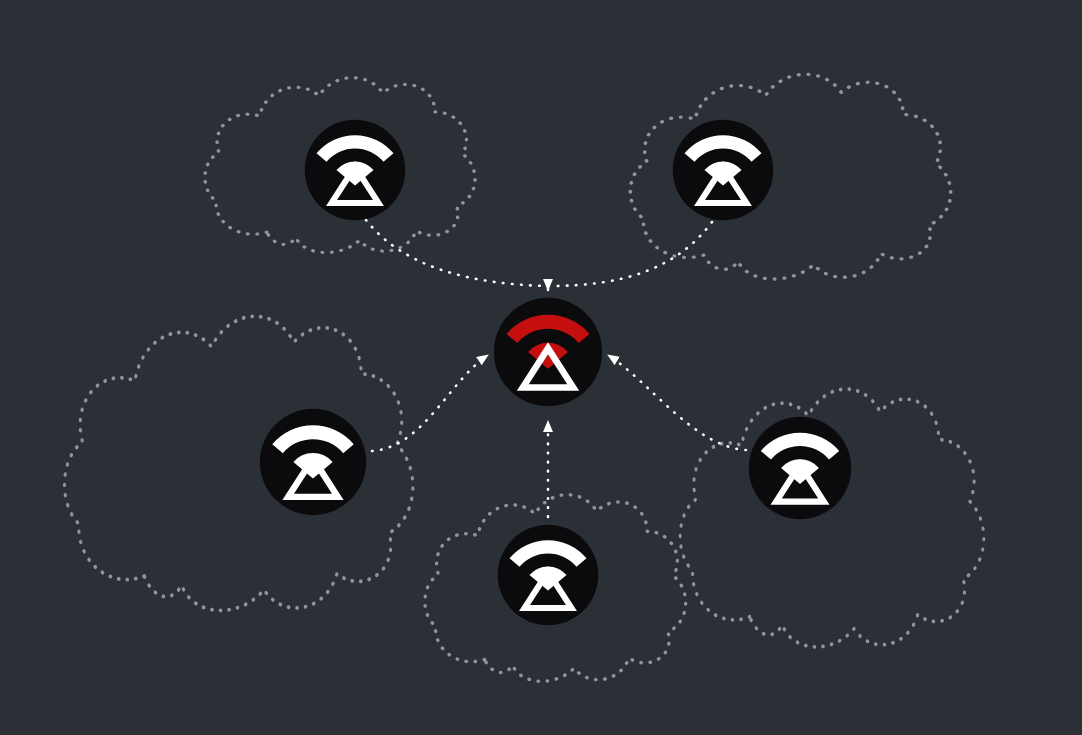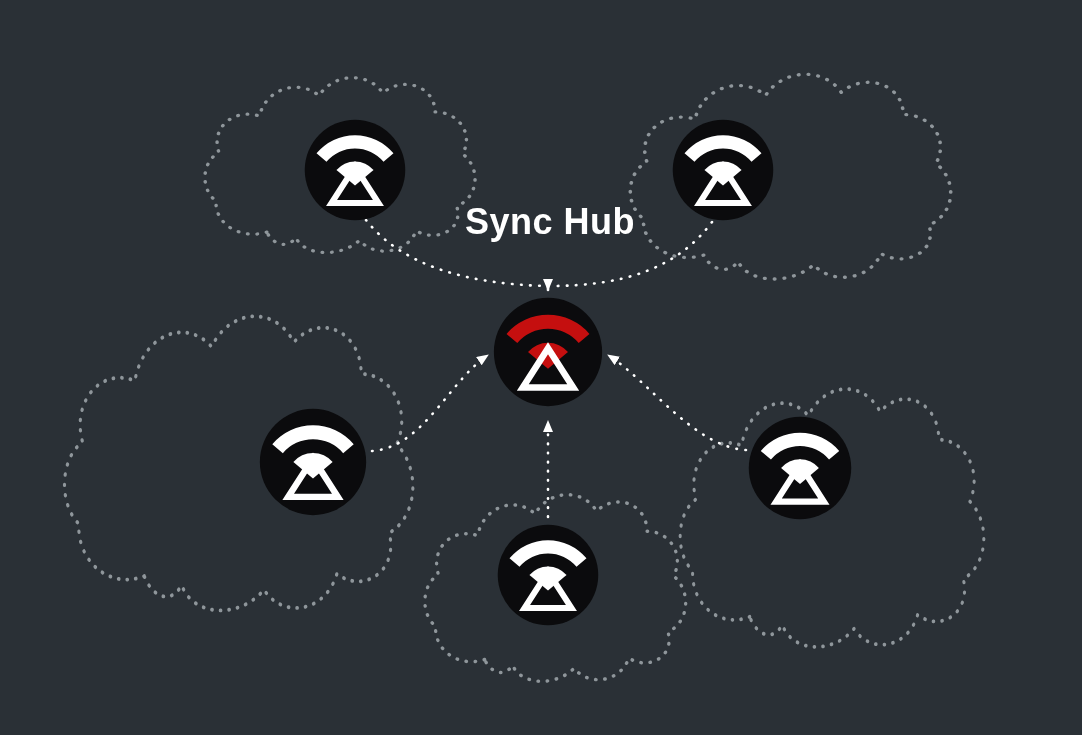--- a/index.html
+++ b/index.html
@@ -110,15 +110,14 @@
     <g>
       <use href="#device-icon" x="303" y="118" width="104" height="104"></use>
       <use href="#device-icon" x="671" y="118" width="104" height="104"></use>
       <use href="#device-icon" x="258" y="407" width="110" height="110"></use>
       <use href="#device-icon" x="496" y="523" width="104" height="104"></use>
       <use href="#device-icon" x="747" y="415" width="106" height="106"></use>
       <use href="#device-icon" x="492" y="296" width="112" height="112" class="hub-use"></use>
     </g>
   </svg>
 
-  <div class="hub-title">Sync Hub</div>
 
 </div>
 
 </body></html>

